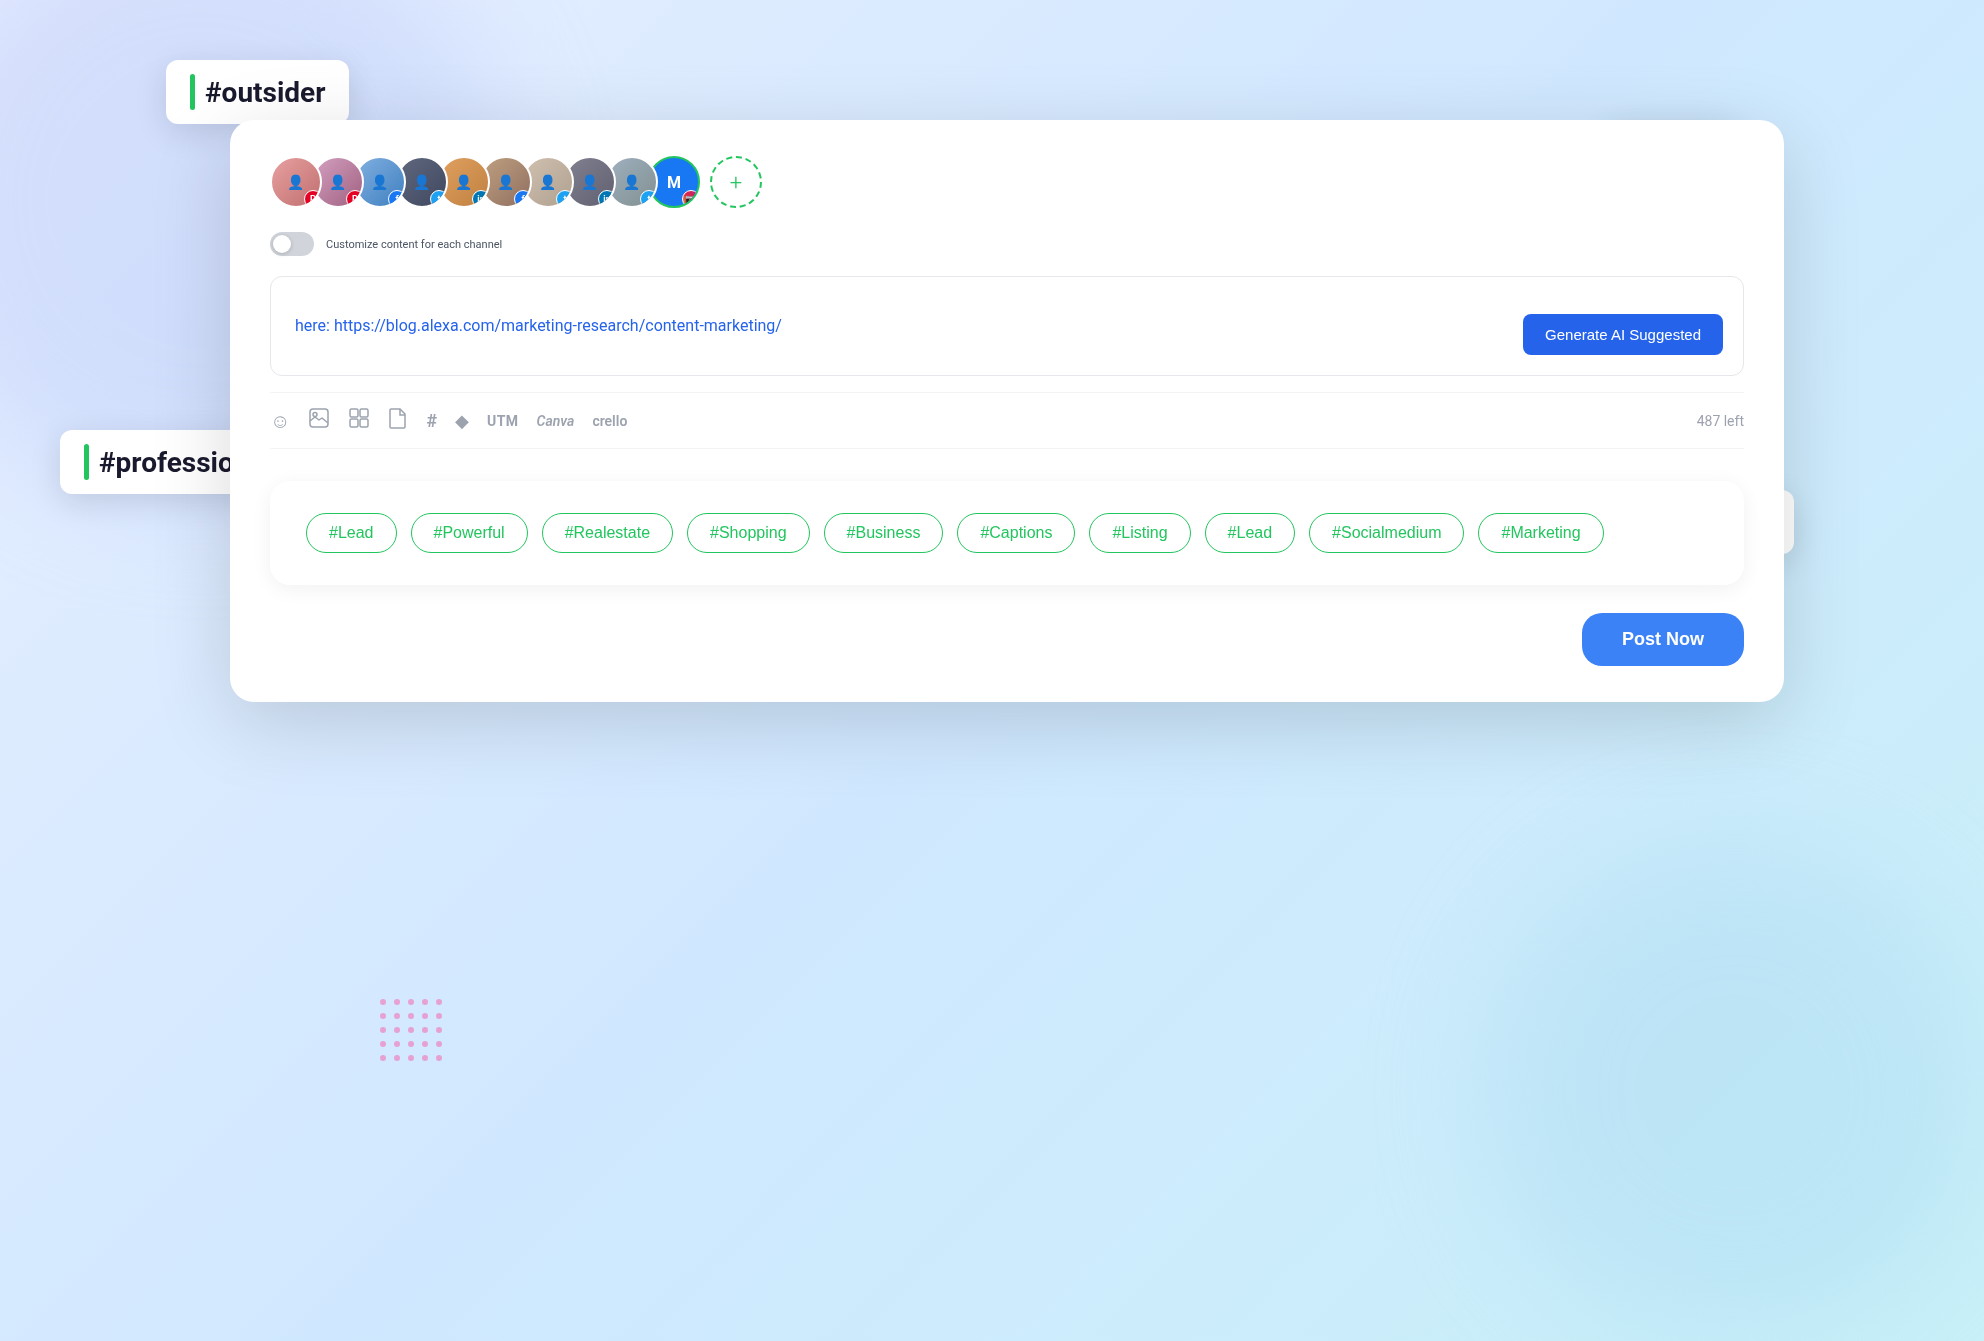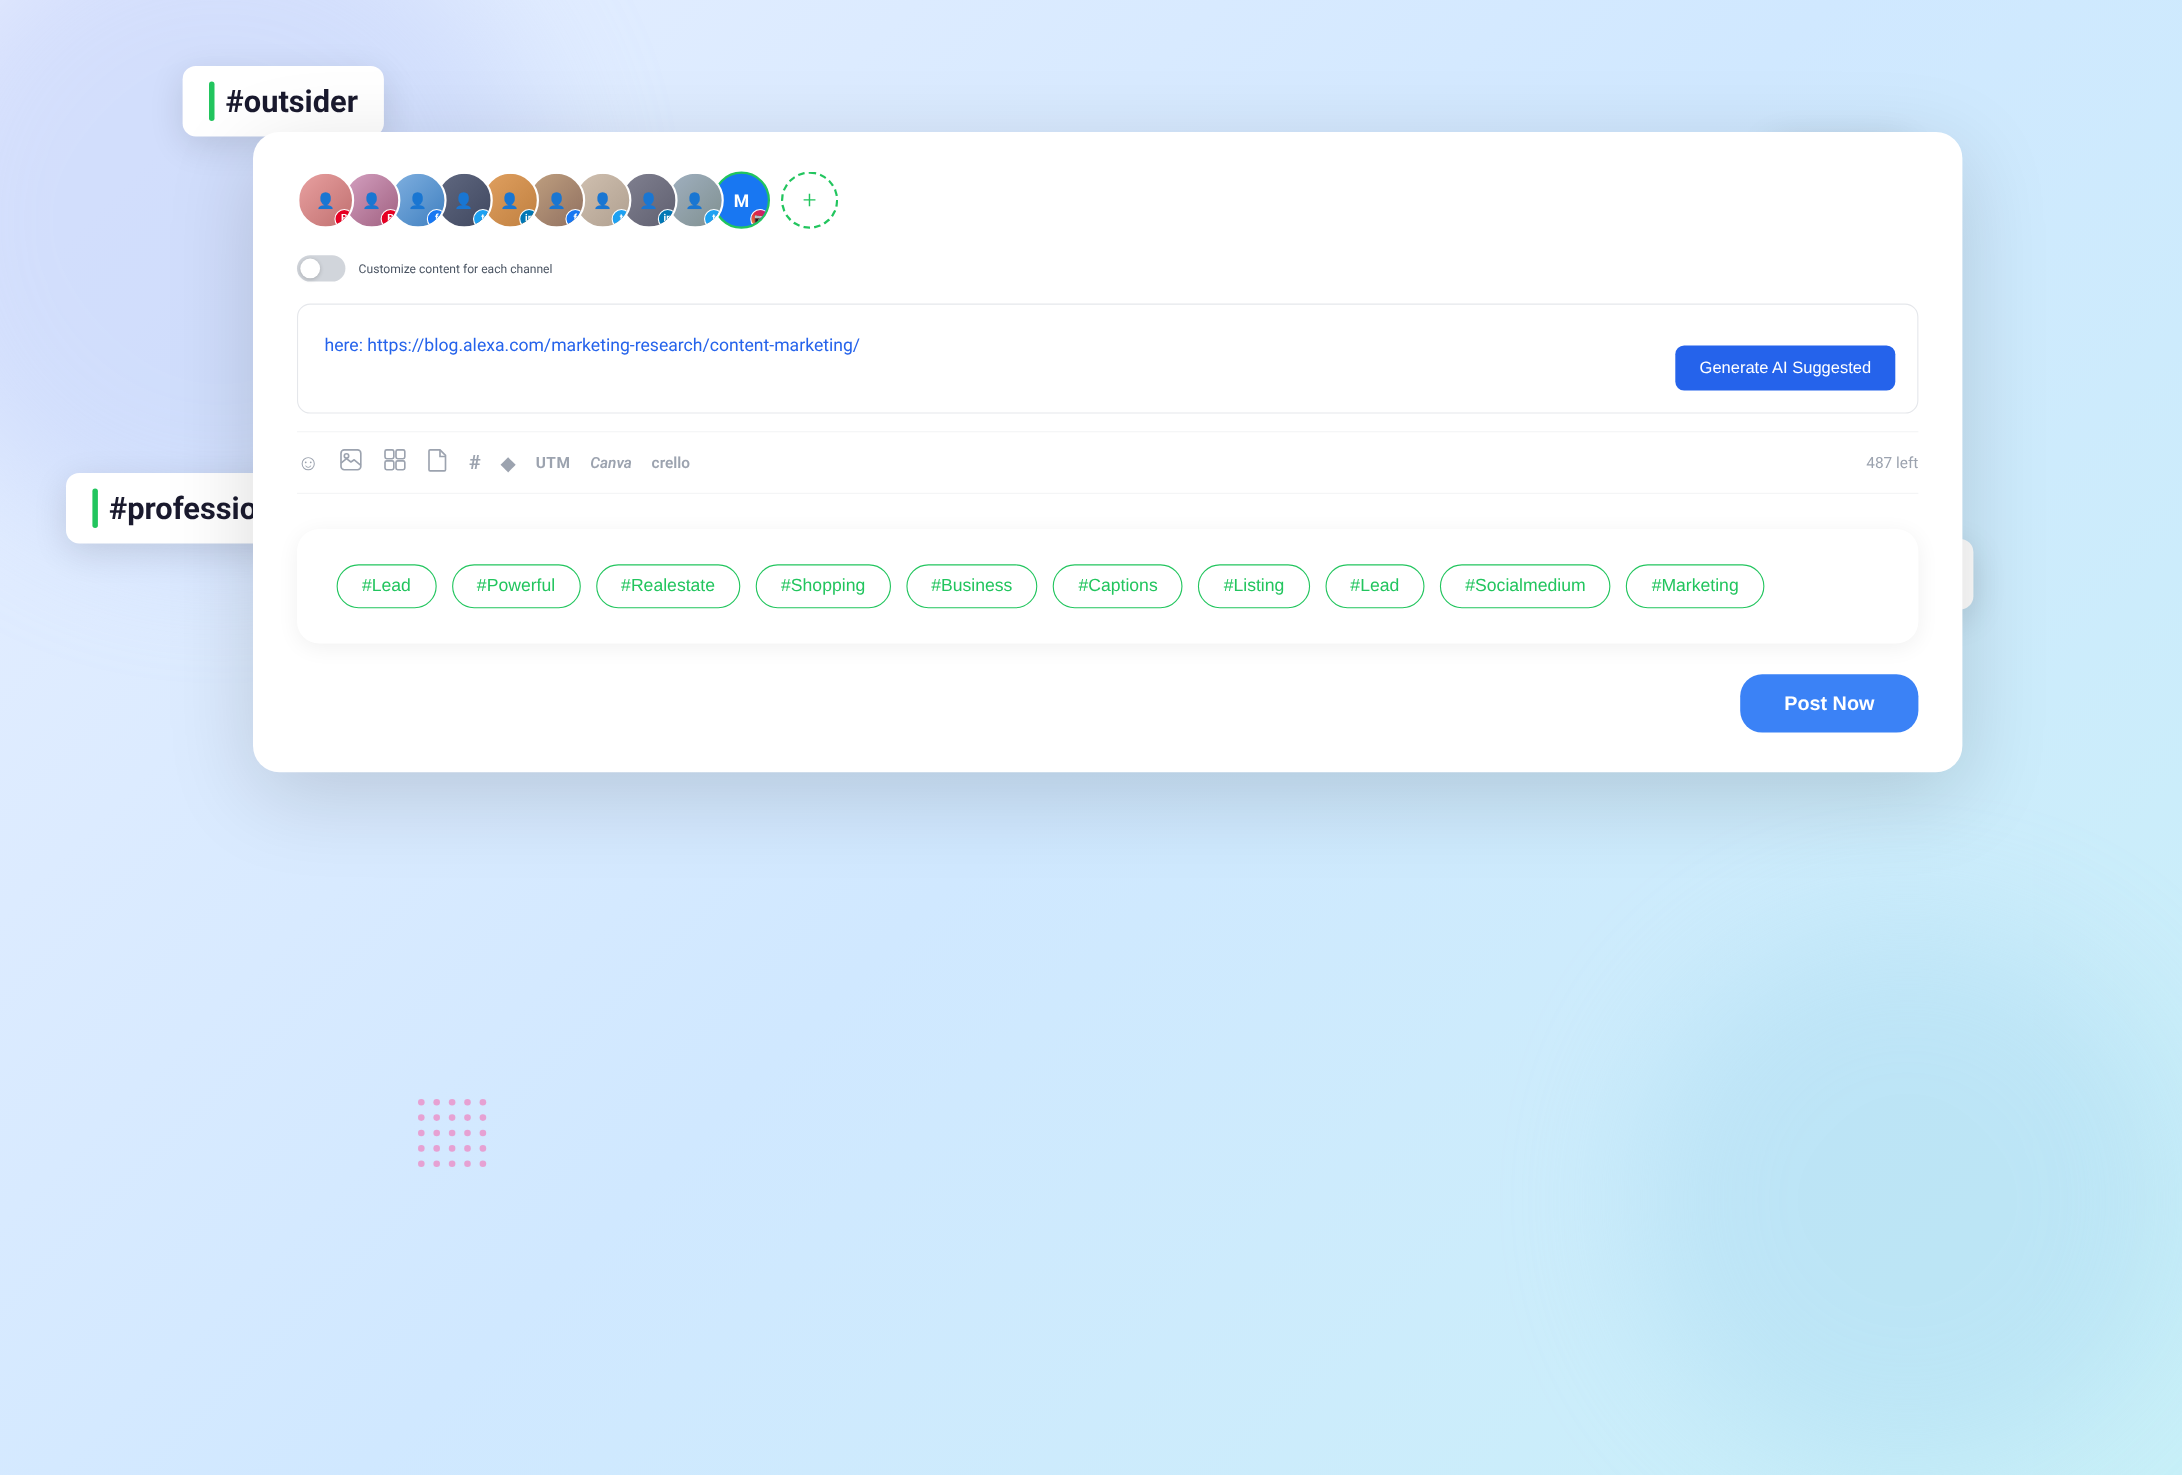--- a/index.html
+++ b/index.html
@@ -206,21 +206,21 @@
 
     .toggle-label {
       font-size: 11px;
       color: #4b5563;
     }
 
     
     .content-area {
       border: 1.5px solid #e5e7eb;
       border-radius: 12px;
-      padding: 24px 24px;
+      padding: 36px 24px;
       margin-bottom: 16px;
       position: relative;
       min-height: 100px;
     }
 
     .content-text {
       font-size: 16px;
       color: #2563eb;
       line-height: 1.6;
     }

